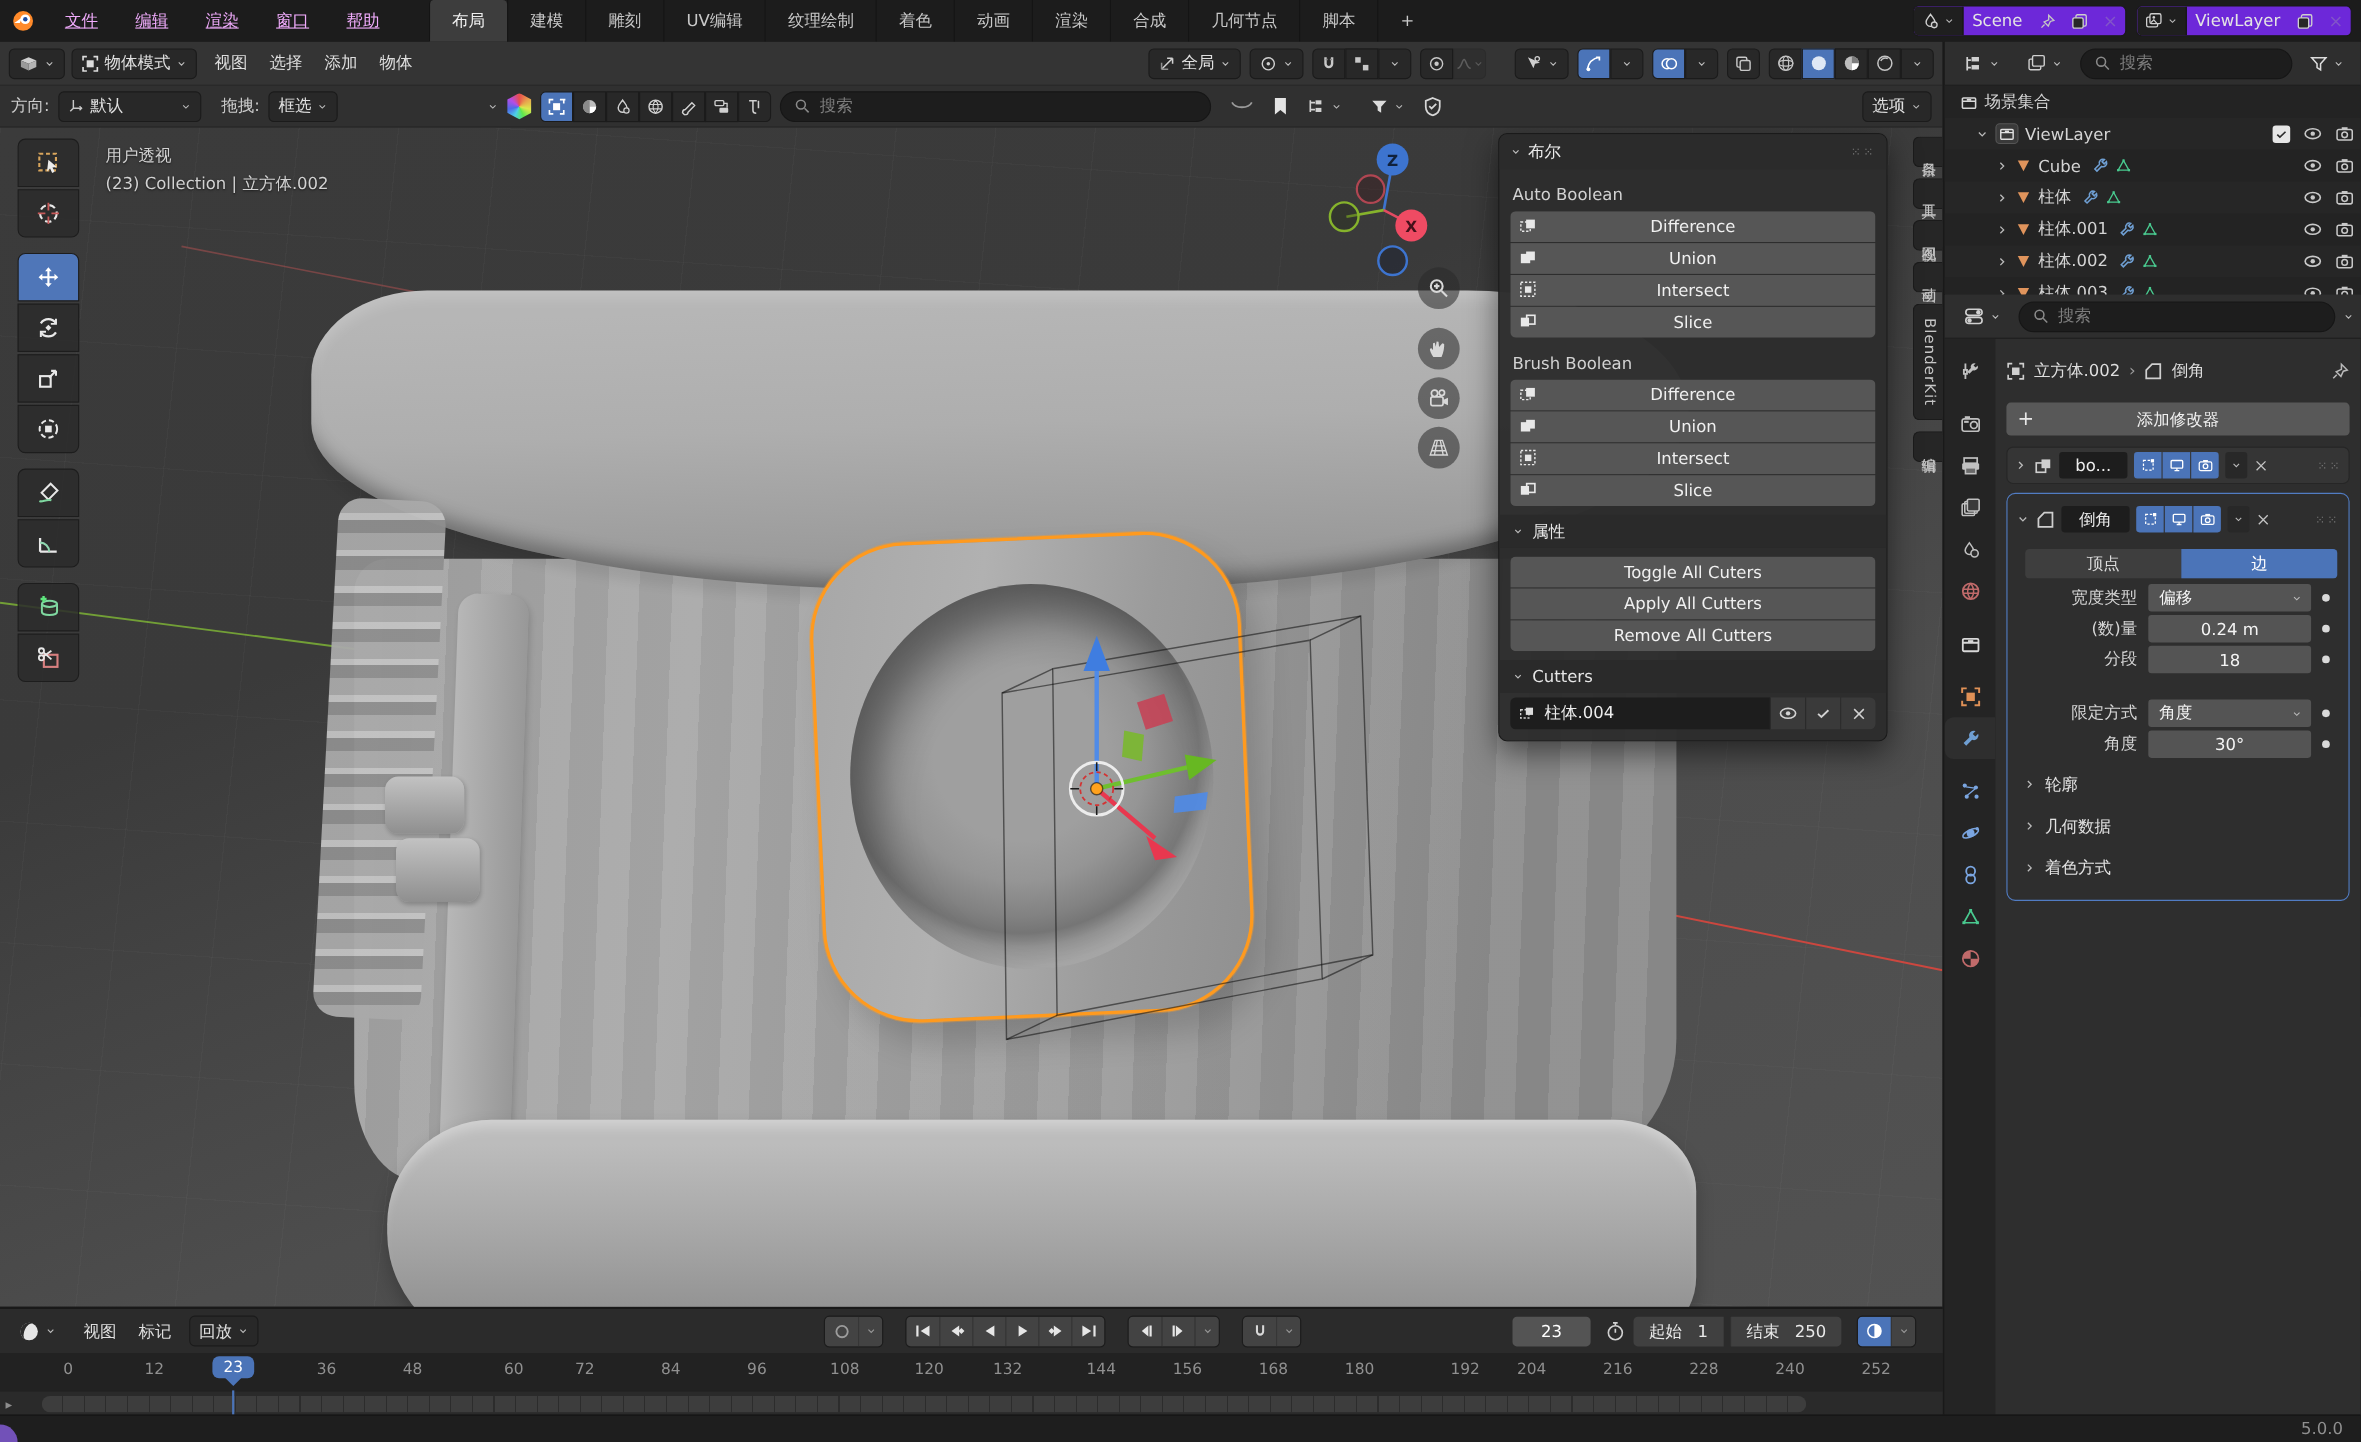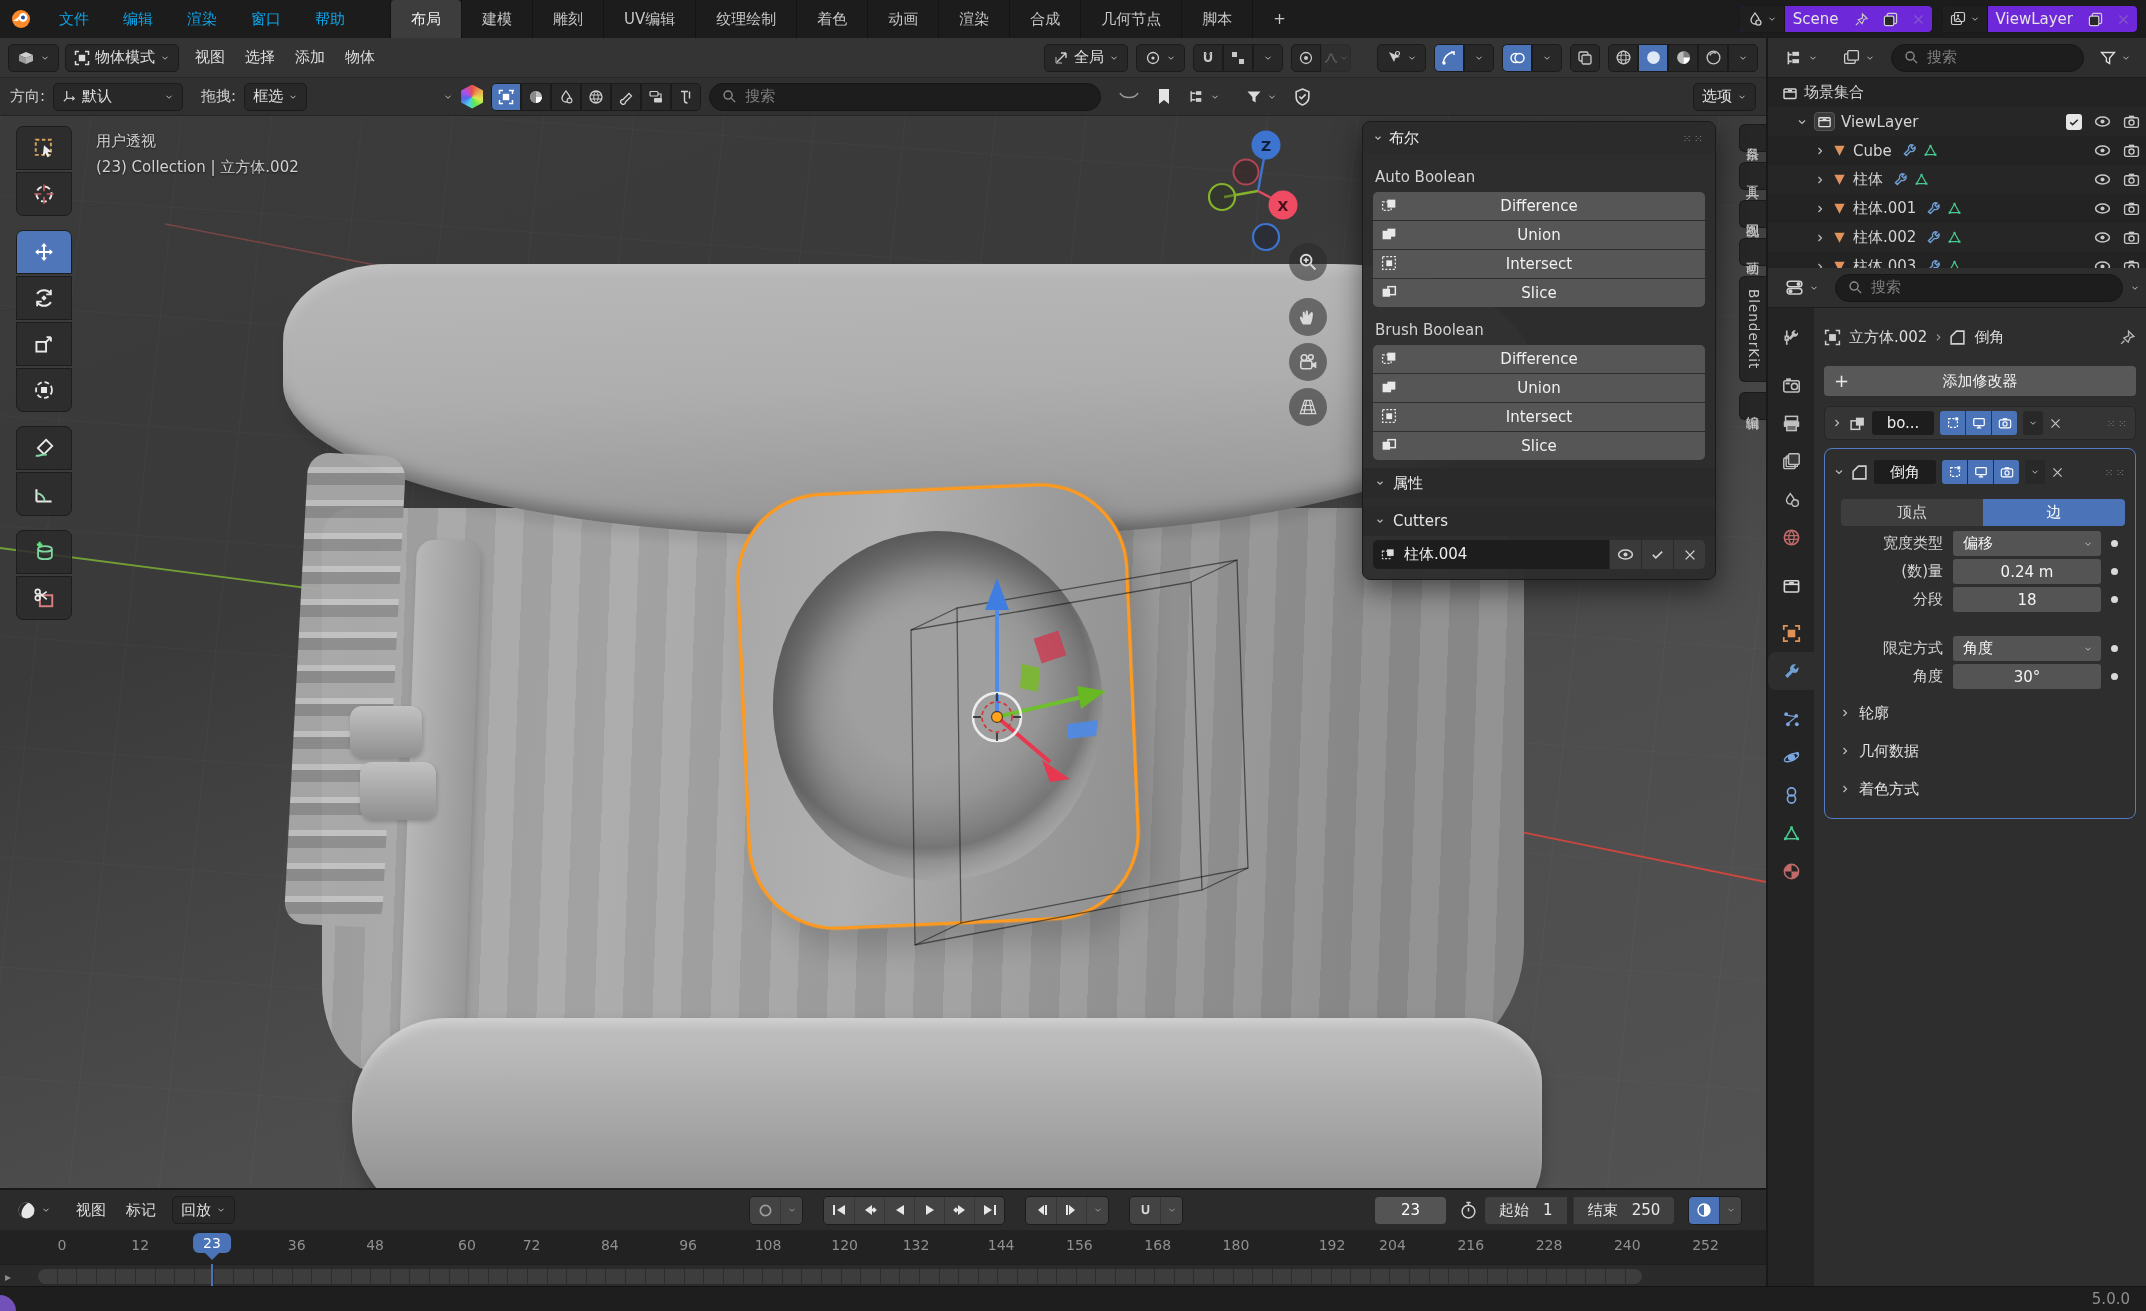--- a/index.html
+++ b/index.html
@@ -6,21 +6,21 @@
   html,body { width:2146px; height:1311px; }
   body {
     position:relative; overflow:hidden; background:#1c1c1c;
     font-family:"DejaVu Sans","Liberation Sans",sans-serif;
     color:#d8d8d8; font-size:15px; -webkit-font-smoothing:antialiased;
   }
   svg { display:block; }
 
   
   #topbar { position:absolute; left:0; top:0; width:2146px; height:38px; background:#1c1c1c; display:flex; align-items:center; }
-  .menu-item { padding:0 17px; line-height:38px; color:#0ea5e9; cursor:default; }
+  .menu-item { padding:0 17px; line-height:38px; color:#f0abfc; cursor:default;text-decoration:underline; }
   #workspaces { display:flex; align-items:stretch; height:38px; margin-left:28px; }
   .ws-tab { padding:0 20px; line-height:38px; color:#c8c8c8; border-left:1px solid #141414; }
   .ws-tab.active { background:#3d3d3d; color:#f0f0f0; border-radius:4px 4px 0 0; }
   .topbar-right { margin-left:auto; display:flex; gap:9px; padding-right:8px; }
   .id-widget { display:flex; align-items:center; background:#6d28d9; border:1px solid #191919; border-radius:5px; height:28px; overflow:hidden; }
   .id-widget .seg { display:flex; align-items:center; gap:4px; padding:0 7px; height:100%; }
   .id-widget .seg.dark { background:#1f1f1f; border-right:1px solid #151515; }
   .id-widget .name { color:#e4e4e4; padding:0 8px; }
   .dim { opacity:.35; }
 
@@ -811,20 +811,31 @@
             <span>Slice</span>
           </div>
         </div>
 
       <div class="bp-subhead">
         <svg class="chev" width="12" height="12" viewBox="0 0 16 16">
             <path d="M4 6l4 4 4-4" stroke="#bbb" fill="none" stroke-width="1.8"></path>
           </svg>
         <span>属性</span>
       </div>
+      <div class="bp-stack" id="bool-action-buttons" style="margin-top:8px">
+          <div class="bp-btn">
+            <span>Toggle All Cuters</span>
+          </div>
+          <div class="bp-btn">
+            <span>Apply All Cutters</span>
+          </div>
+          <div class="bp-btn">
+            <span>Remove All Cutters</span>
+          </div>
+        </div>
 
       <div class="bp-subhead">
         <svg class="chev" width="12" height="12" viewBox="0 0 16 16">
             <path d="M4 6l4 4 4-4" stroke="#bbb" fill="none" stroke-width="1.8"></path>
           </svg>
         <span>Cutters</span>
       </div>
       <div class="bp-cutter-row">
         <span class="bp-cutter-name">
           <svg width="15" height="15" viewBox="0 0 16 16">

